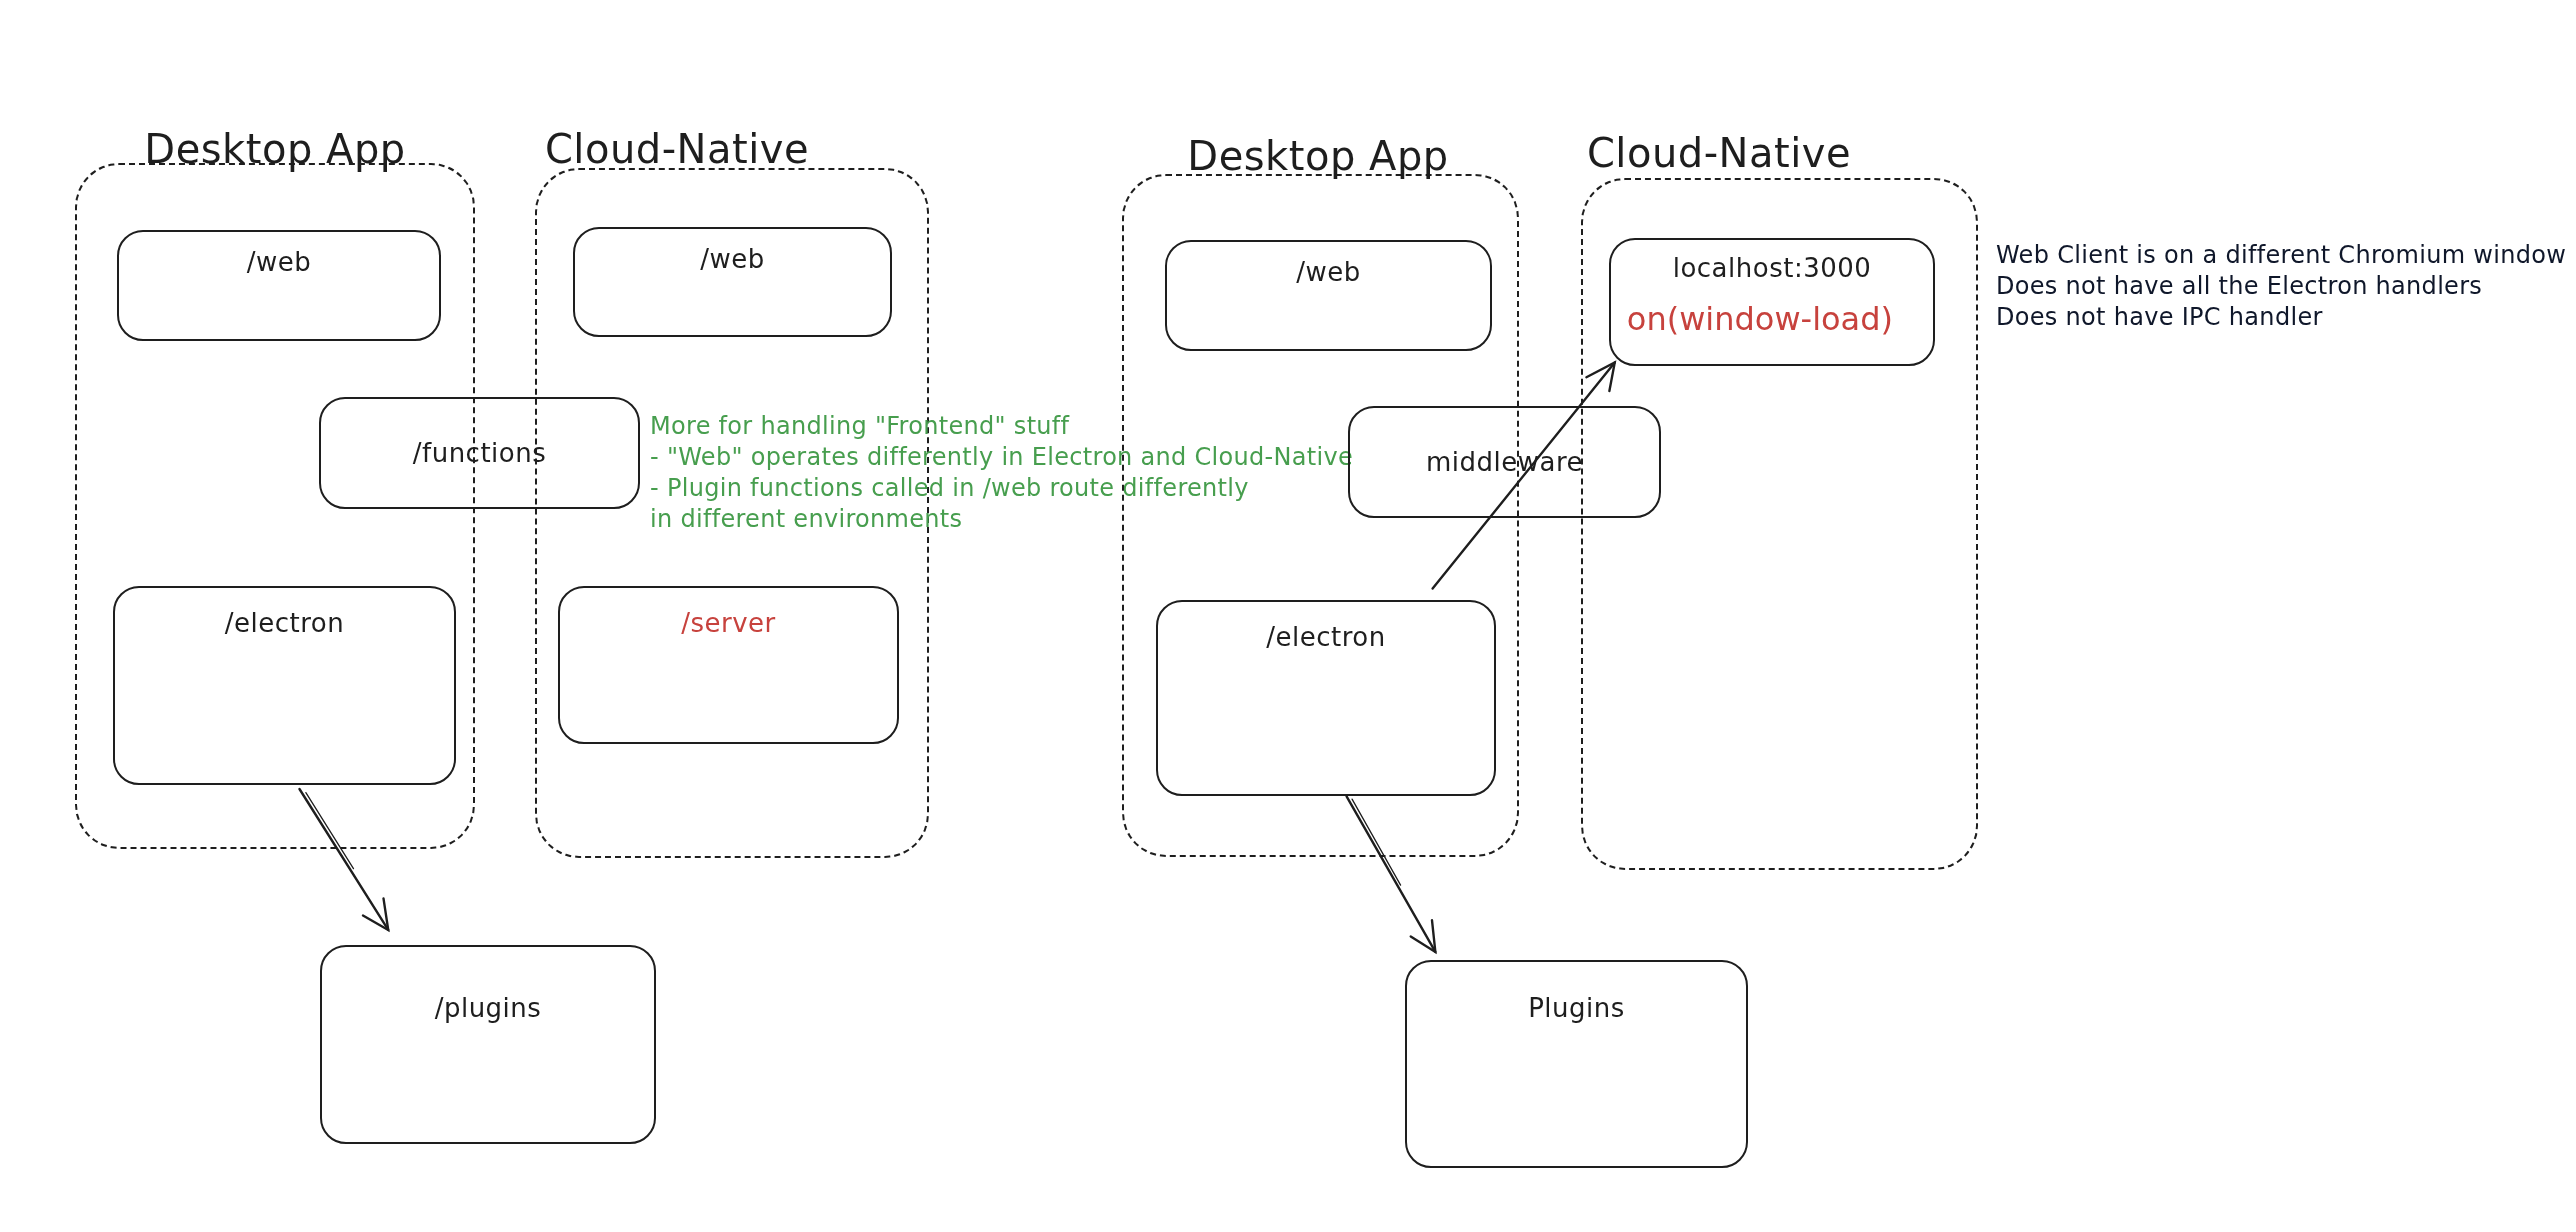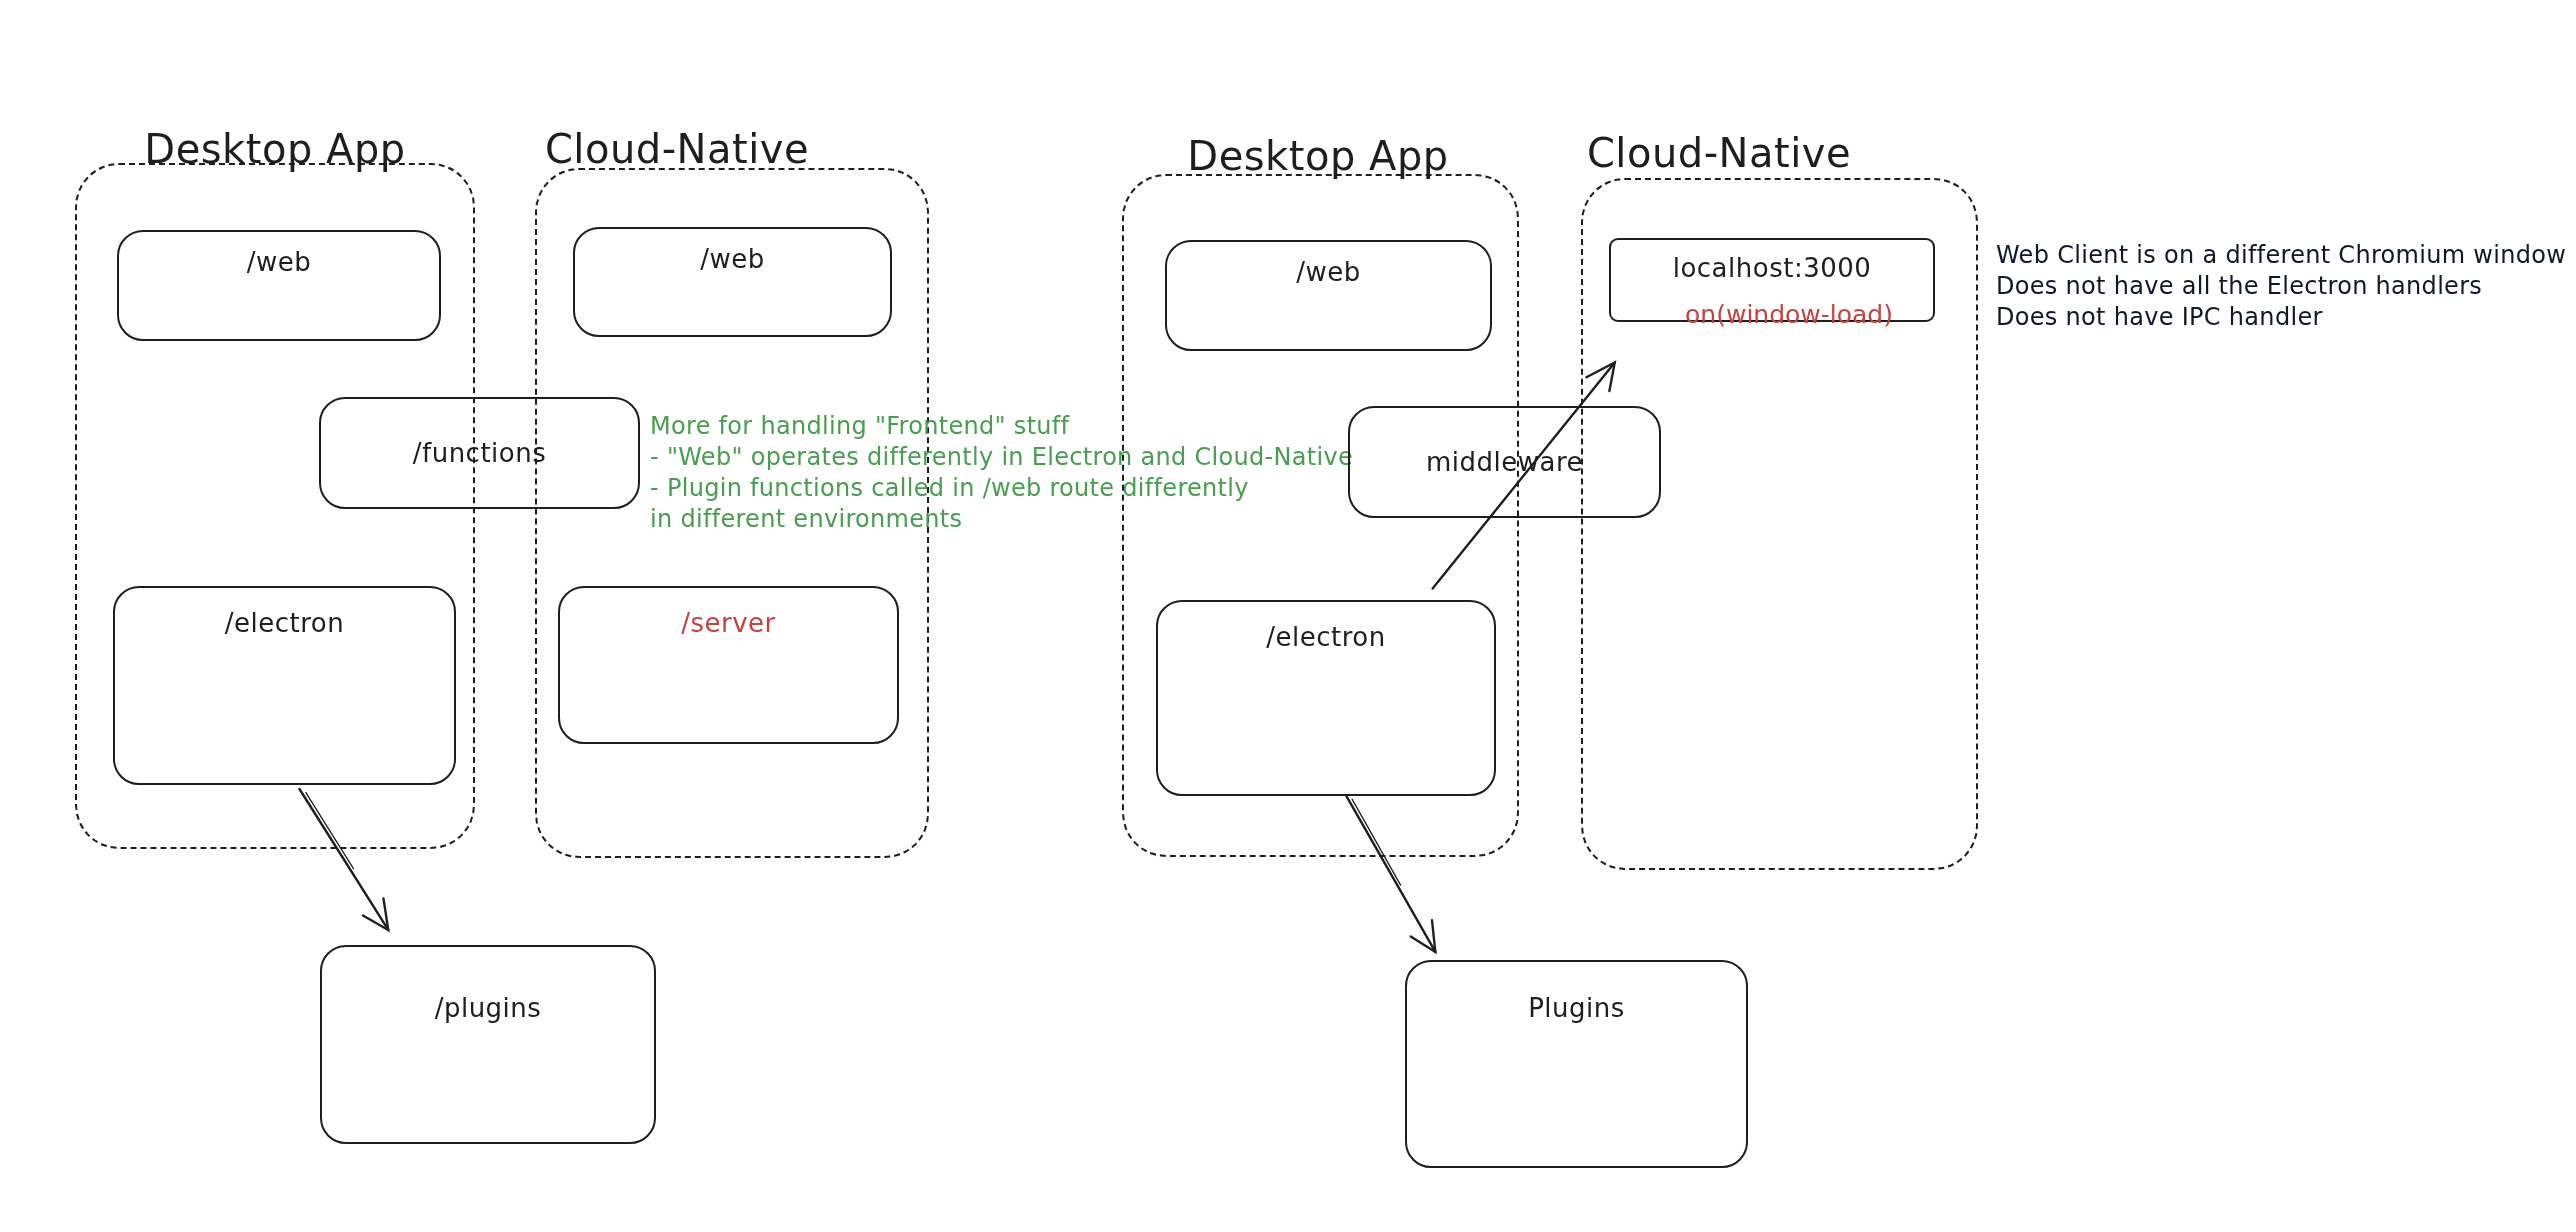--- a/index.html
+++ b/index.html
@@ -45,21 +45,21 @@
     font-size: 26px;
     letter-spacing: 0.5px;
     white-space: nowrap;
   }
   .node.center-label {
     align-items: center;
   }
   .label-red { color: #c7423d; }
   .sub-label {
     position: absolute;
-    font-size: 25px;
+    font-size: 32px;
     color: #c7423d;
     white-space: nowrap;
   }
   .note {
     position: absolute;
     font-size: 24px;
     line-height: 31px;
     letter-spacing: 0.3px;
     white-space: nowrap;
   }
@@ -118,21 +118,21 @@
   <div class="group-title" style="left:1318px; top:133px;">Desktop App</div>
   <div class="group-title" style="left:1719px; top:130px;">Cloud-Native</div>
 
   <div class="dashed-container" style="left:1122px; top:174px; width:393px; height:679px;"></div>
   <div class="dashed-container" style="left:1581px; top:178px; width:393px; height:688px;"></div>
 
   <div class="node" style="left:1165px; top:240px; width:327px; height:111px; padding-top:14.6px;">
     <span class="label">/web</span>
   </div>
 
-  <div class="node" style="left:1609px; top:238px; width:326px; height:84px; padding-top:13px;border-radius:9px;">
+  <div class="node" style="left:1609px; top:238px; width:326px; height:128px; padding-top:13px;">
     <span class="label">localhost:3000</span>
     <span class="sub-label" style="right:40px; top:60px;">on(window-load)</span>
   </div>
 
   <div class="node center-label" style="left:1348px; top:406px; width:313px; height:112px;">
     <span class="label">middleware</span>
   </div>
 
   <div class="node" style="left:1156px; top:600px; width:340px; height:196px; padding-top:20px;">
     <span class="label">/electron</span>

